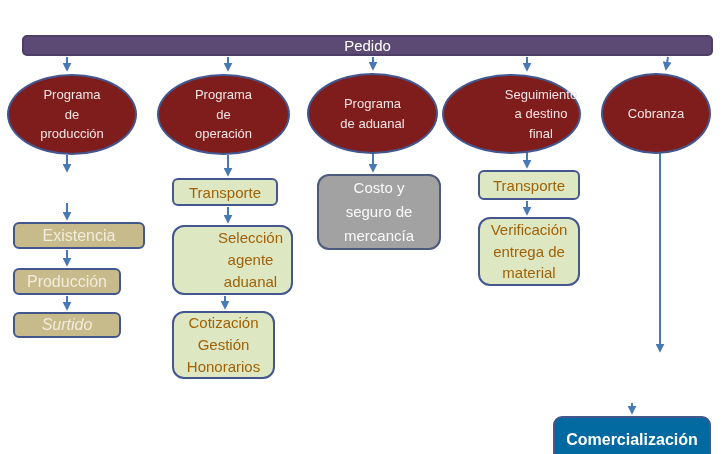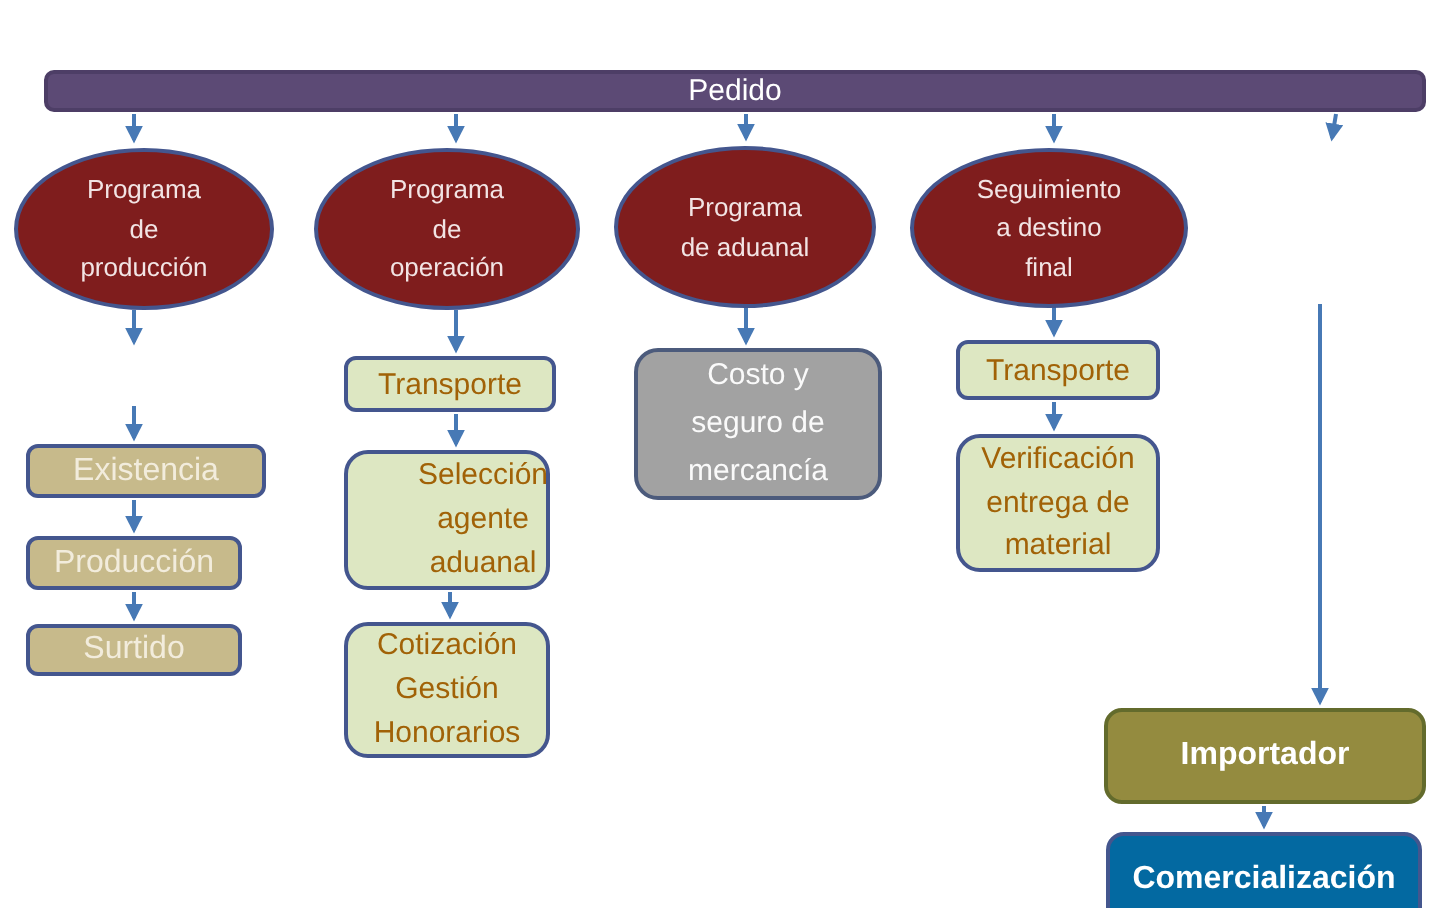--- a/index.html
+++ b/index.html
@@ -122,55 +122,55 @@
 
   <div class="node ellipse" style="left:7px;top:46px;width:130px;height:81px;">
     <span class="w66">Programa de producción</span>
   </div>
   <div class="node ellipse" style="left:157px;top:46px;width:133px;height:81px;">
     <span class="w66">Programa de operación</span>
   </div>
   <div class="node ellipse" style="left:307px;top:45px;width:131px;height:81px;">
     <span class="w66">Programa de aduanal</span>
   </div>
-  <div class="node ellipse" style="left:455px;top:46px;width:139px;height:80px;">
+  <div class="node ellipse" style="left:442px;top:46px;width:139px;height:80px;justify-content:flex-end;">
     <span class="w74">Seguimiento a destino final</span>
   </div>
+  <div class="node ellipse" style="left:601px;top:45px;width:110px;height:81px;">
+    <span class="w74">Cobranza</span>
+  </div>
 
-  <div class="node tan" style="left:13px;top:194px;width:120px;height:27px;">
+  <div class="node tan" style="left:13px;top:194px;width:132px;height:27px;">
     <span>Existencia</span>
   </div>
   <div class="node tan" style="left:13px;top:240px;width:108px;height:27px;">
     <span>Producción</span>
   </div>
-  <div class="node tan" style="left:13px;top:284px;width:108px;height:26px;">
+  <div class="node tan" style="left:13px;top:284px;width:108px;height:26px;font-style:italic;">
     <span>Surtido</span>
   </div>
 
   <div class="node green" style="left:172px;top:150px;width:106px;height:28px;">
     <span>Transporte</span>
   </div>
-  <div class="node green big" style="left:172px;top:197px;width:103px;height:70px;padding-left:36px;">
+  <div class="node green big" style="left:172px;top:197px;width:121px;height:70px;padding-left:36px;">
     <span class="w80">Selección agente aduanal</span>
   </div>
   <div class="node green big" style="left:172px;top:283px;width:103px;height:68px;">
     <span class="w80">Cotización Gestión Honorarios</span>
   </div>
 
   <div class="node graybox" style="left:317px;top:146px;width:124px;height:76px;">
     <span class="w84">Costo y seguro de mercancía</span>
   </div>
 
   <div class="node green" style="left:478px;top:142px;width:102px;height:30px;">
     <span>Transporte</span>
   </div>
   <div class="node green big" style="left:478px;top:189px;width:102px;height:69px;">
     <span class="w80">Verificación entrega de material</span>
   </div>
 
-  <div class="node olive" style="left:552px;top:326px;width:161px;height:48px;">
-    <span>Importador</span>
-  </div>
   <div class="node lightgray" style="left:553px;top:388px;width:158px;height:48px;">
     <span>Comercialización</span>
   </div>
 
 </div>
 
 </body></html>

